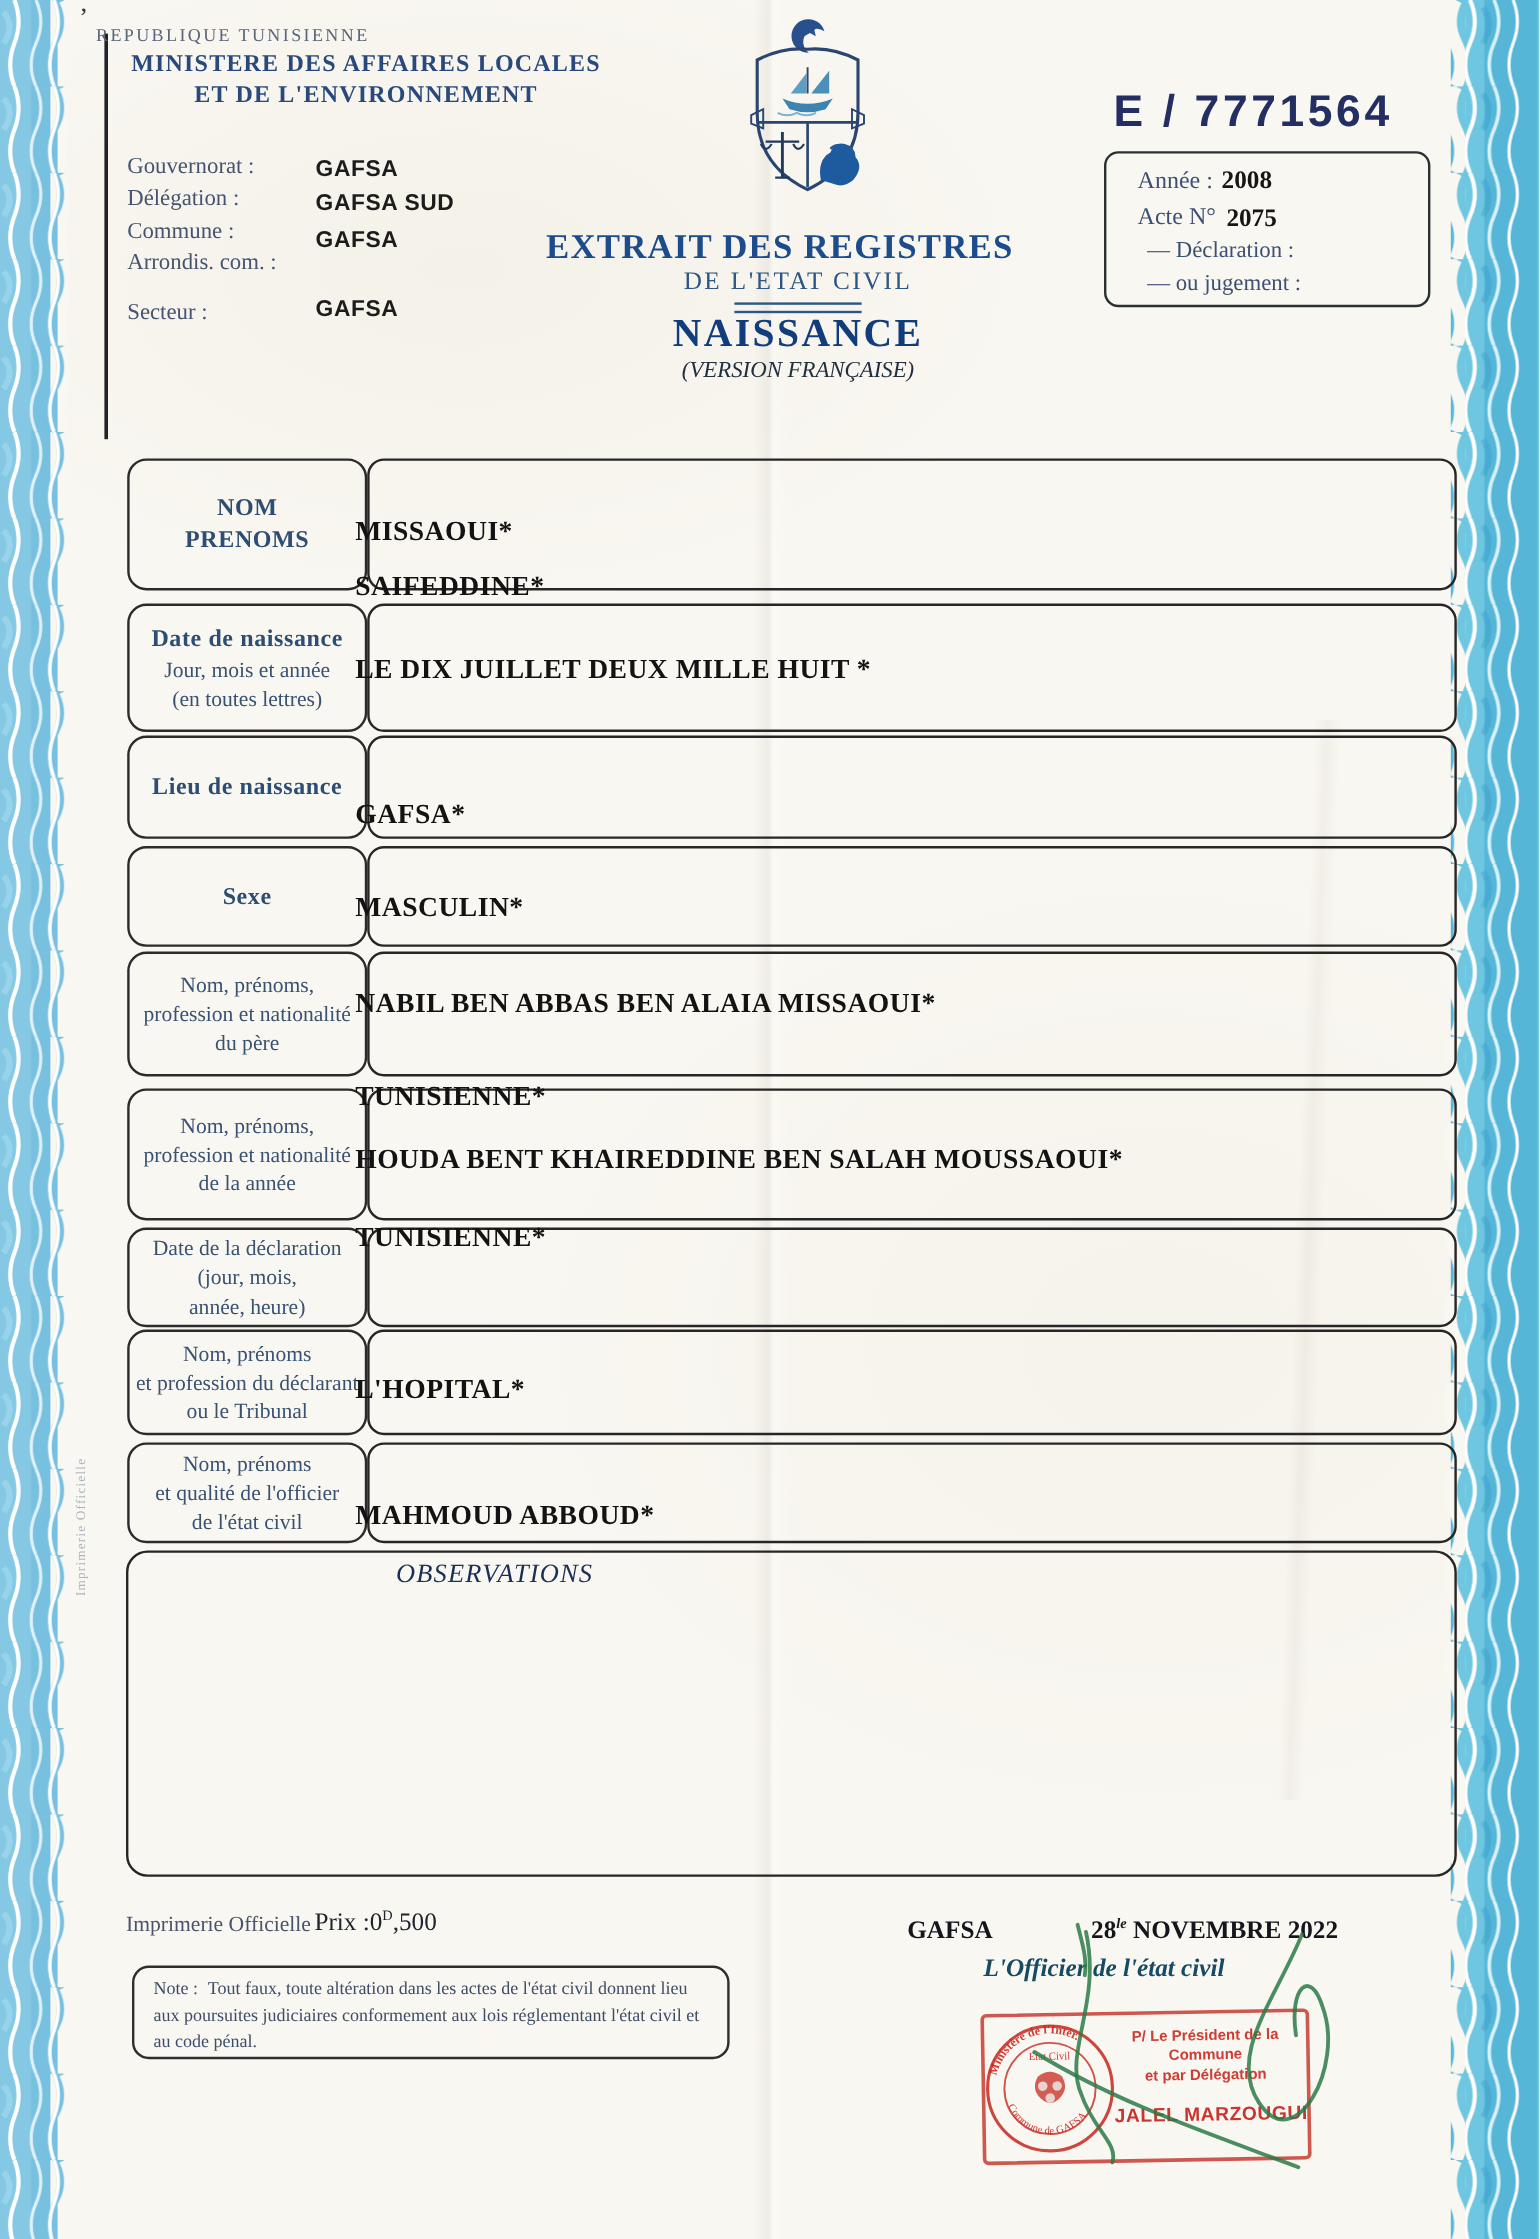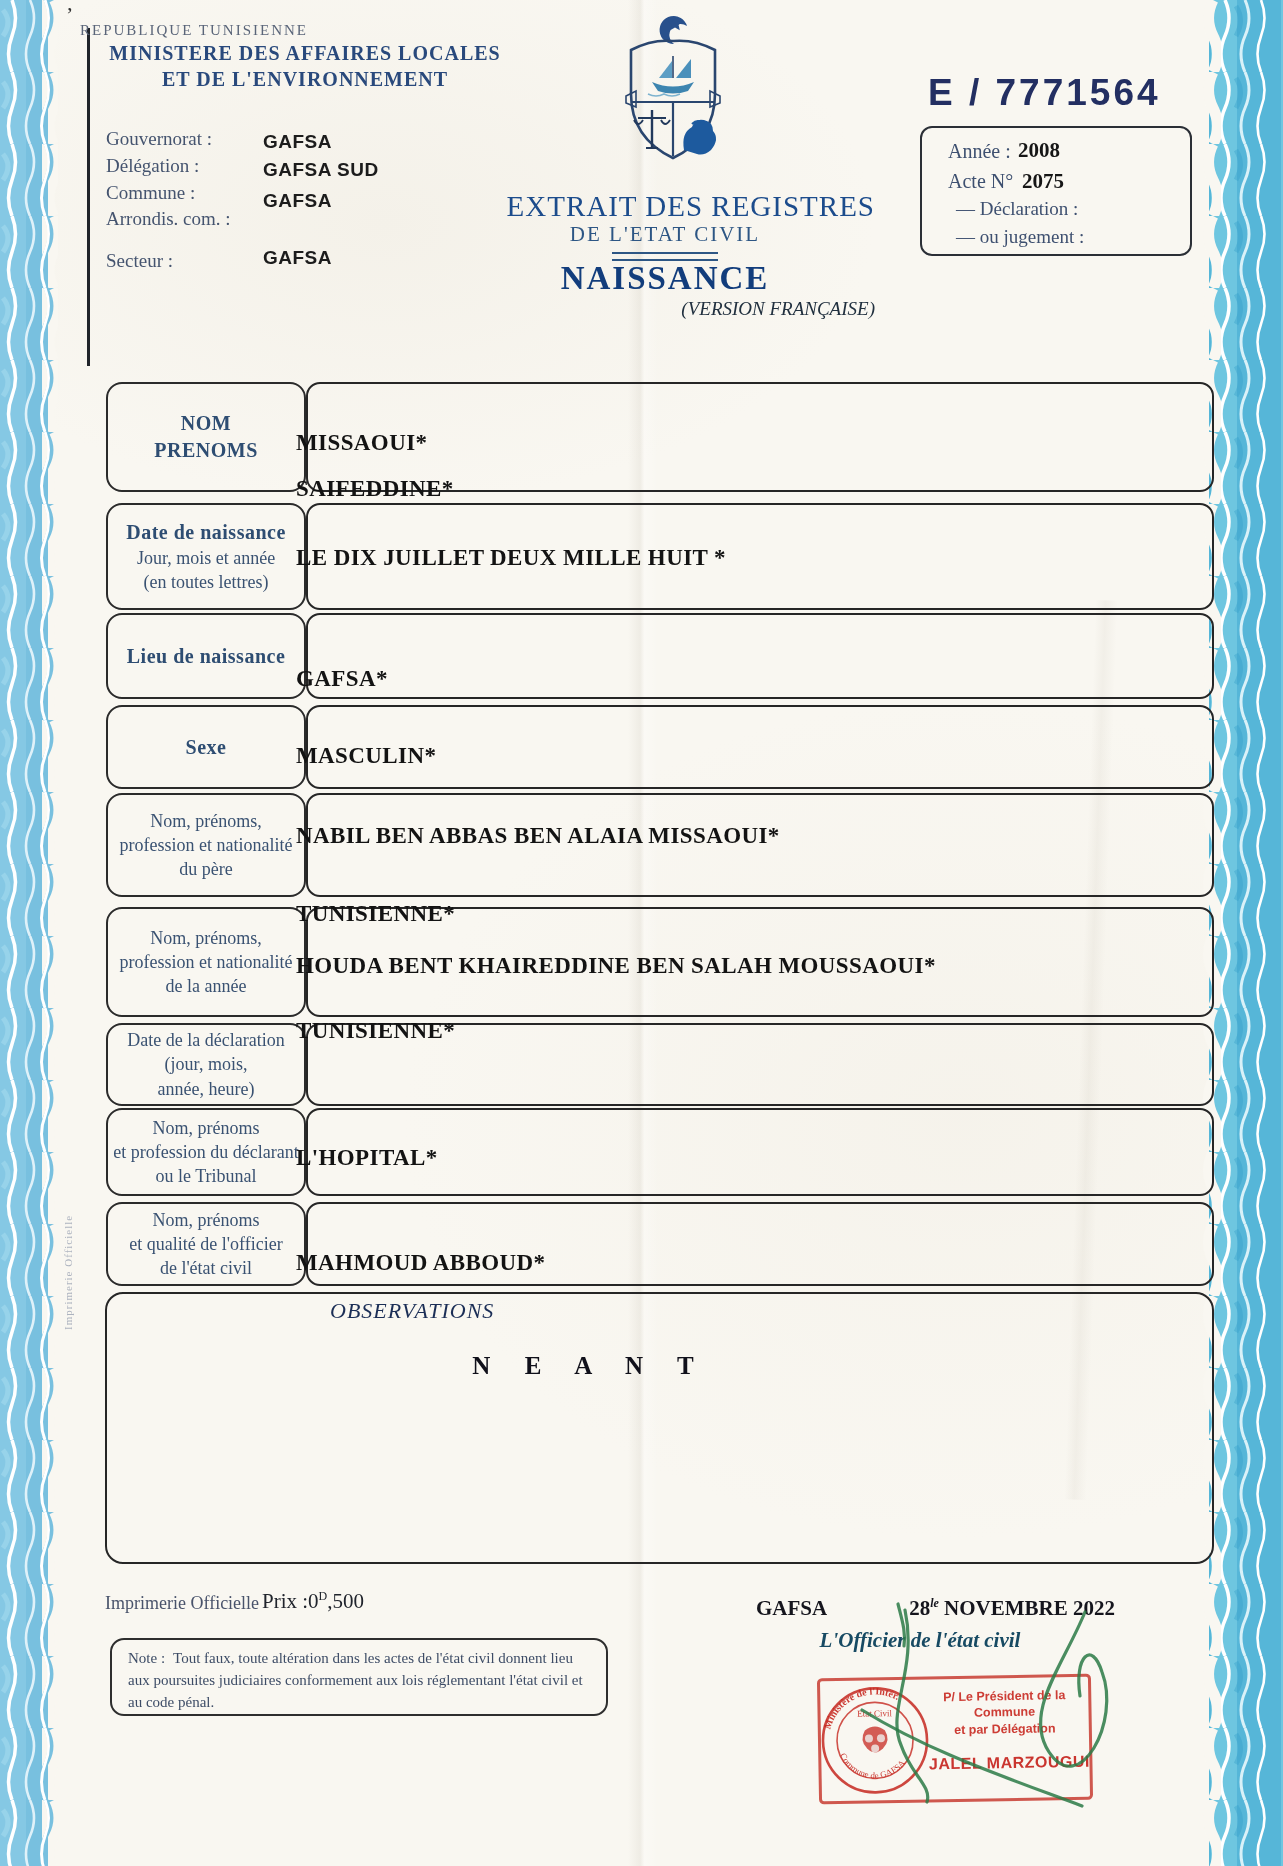--- a/index.html
+++ b/index.html
@@ -18,29 +18,29 @@
   .tickmark{position:absolute;left:66px;top:2px;font-size:22px;color:#333;}
   
   .republic{position:absolute;left:80px;top:22px;width:460px;text-align:left;
     font-size:15px;letter-spacing:2px;color:#5a6579;}
   .ministry{position:absolute;left:70px;width:470px;text-align:center;font-weight:bold;
     font-size:20px;letter-spacing:1px;color:#29497c;}
   .adm-label{position:absolute;left:106px;font-size:19px;color:#45546f;}
   .adm-value{position:absolute;left:263px;font-family:"Liberation Sans",sans-serif;
     font-weight:bold;font-size:19px;color:#1c1c1c;letter-spacing:.5px;}
   
-  .t1{position:absolute;left:455px;top:190px;width:420px;text-align:right;font-weight:normal;
+  .t1{position:absolute;left:455px;top:190px;width:420px;text-align:left;font-weight:bold;
     font-size:29px;letter-spacing:1px;color:#1c4c8c;}
   .t2{position:absolute;left:455px;top:222px;width:420px;text-align:center;
     font-size:21px;letter-spacing:2px;color:#2d5684;}
   .t-underline{position:absolute;left:612px;top:252px;width:106px;height:5px;
     border-top:2px solid #2d5684;border-bottom:2px solid #2d5684;}
   .t3{position:absolute;left:455px;top:260px;width:420px;text-align:center;font-weight:bold;
     font-size:33px;letter-spacing:2px;color:#123d7c;}
-  .t4{position:absolute;left:455px;top:298px;width:420px;text-align:right;font-style:italic;
+  .t4{position:absolute;left:455px;top:298px;width:420px;text-align:center;font-style:italic;
     font-size:19px;color:#21303f;}
   .docnum{position:absolute;left:928px;top:72px;font-family:"Liberation Sans",sans-serif;
     font-weight:bold;font-size:37px;letter-spacing:3px;color:#232f62;}
   .actbox{position:absolute;left:920px;top:126px;width:268px;height:126px;
     border:2px solid #2b2f36;border-radius:12px;}
   .actbox .lab{position:absolute;font-size:20px;color:#3e5070;}
   .actbox .val{position:absolute;font-weight:bold;font-size:21px;color:#161616;}
   .actbox .dash{position:absolute;font-size:19px;color:#3e5070;}
   
   .lblbox{position:absolute;left:106px;width:196px;border:2px solid #2b2b2b;border-radius:16px;
@@ -239,21 +239,20 @@
   <div class="fval" style="top:743px">MASCULIN*</div>
   <div class="fval" style="top:823px">NABIL BEN ABBAS BEN ALAIA MISSAOUI*</div>
   <div class="fval" style="top:901px">TUNISIENNE*</div>
   <div class="fval" style="top:953px">HOUDA BENT KHAIREDDINE BEN SALAH MOUSSAOUI*</div>
   <div class="fval" style="top:1018px">TUNISIENNE*</div>
   <div class="fval" style="top:1145px">L'HOPITAL*</div>
   <div class="fval" style="top:1250px">MAHMOUD ABBOUD*</div>
 
   <div class="obsbox"></div>
   <div class="obstitle">OBSERVATIONS</div>
-  <div class="obsval">N E A N T</div>
 
   <div class="sidevert">Imprimerie Officielle</div>
 
   <div class="imprim">Imprimerie Officielle</div>
   <div class="prix"><span>Prix :0</span><sup>D</sup><span>,500</span></div>
 
   <div class="notebox">
     <div class="notetxt">
       <span class="nlab">Note :</span>
       <span>Tout faux, toute altération dans les actes de l'état civil donnent lieu aux poursuites judiciaires conformement aux lois réglementant l'état civil et au code pénal.</span>

